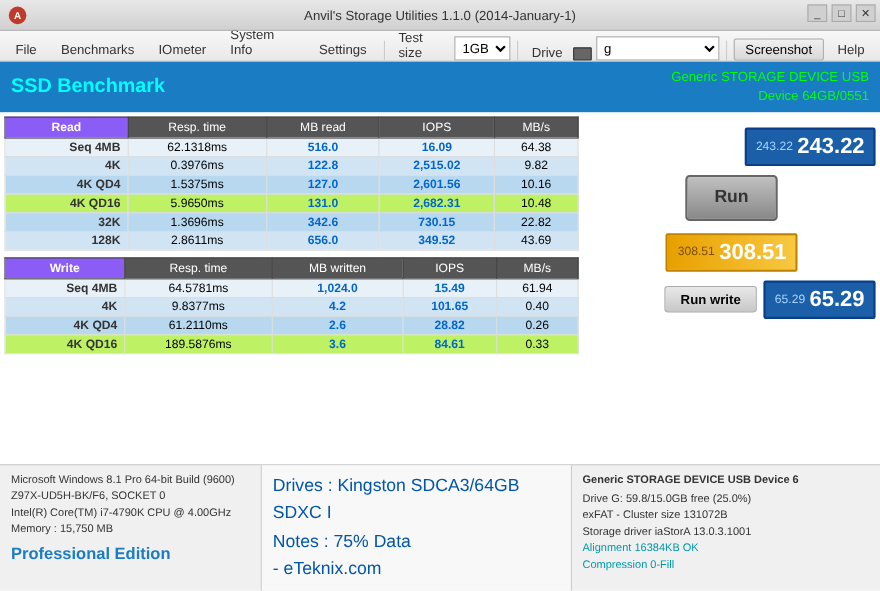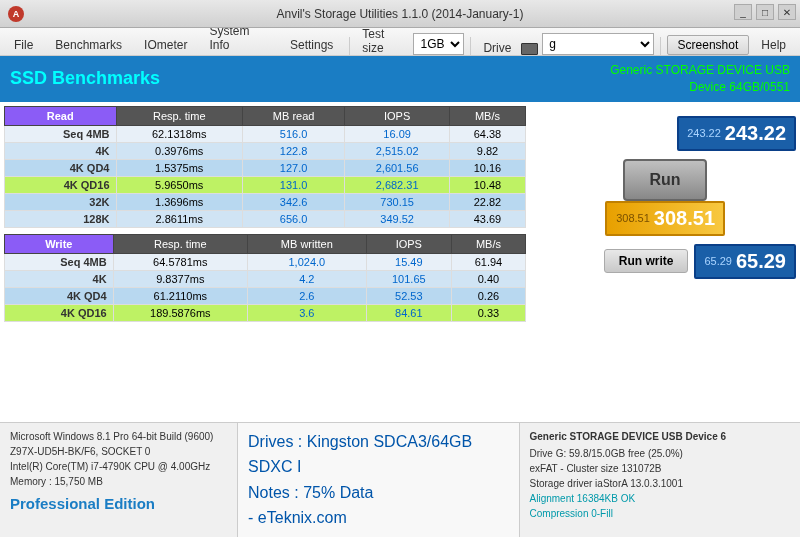--- a/index.html
+++ b/index.html
@@ -113,21 +113,21 @@
       background: #8b5cf6;
       font-weight: bold;
     }
     .bench-table td {
       padding: 2px 6px;
       text-align: center;
       font-size: 11px;
       border: 1px solid #ddd;
     }
     .row-label { text-align: right !important; font-weight: bold; color: #333; }
-    .highlight { color: #0066cc; font-weight: normal; }
+    .highlight { color: #0066cc; font-weight: bold; }
     .row-alt1 { background: #e8f0f8; }
     .row-alt2 { background: #d0e4f4; }
     .row-alt3 { background: #b8d8f0; }
     .row-alt4 { background: #bef264; }
 
     
     .right-panel {
       width: 270px;
       display: flex;
       flex-direction: column;
@@ -252,21 +252,21 @@
     <option>g</option>
   </select>
   <div class="menu-sep"></div>
   <button class="screenshot-btn">Screenshot</button>
   <div class="menu-item">Help</div>
 </div>
 
 <div class="main-content">
 
   <div class="ssd-header">
-    <span class="ssd-title">SSD Benchmarks</span>
+    <span class="ssd-title">SSD Benchmark</span>
     <div class="device-info">
       <div>Generic STORAGE DEVICE USB</div>
       <div>Device 64GB/0551</div>
     </div>
   </div>
 
   <div class="content-row">
 
     <div class="table-area">
 
@@ -348,21 +348,21 @@
     <td class="row-label">4K</td>
     <td>9.8377ms</td>
     <td class="highlight">4.2</td>
     <td class="highlight">101.65</td>
     <td>0.40</td>
   </tr>
             <tr class="row-alt3">
     <td class="row-label">4K QD4</td>
     <td>61.2110ms</td>
     <td class="highlight">2.6</td>
-    <td class="highlight">52.53</td>
+    <td class="highlight">28.82</td>
     <td>0.26</td>
   </tr>
             <tr class="row-alt4">
     <td class="row-label">4K QD16</td>
     <td>189.5876ms</td>
     <td class="highlight">3.6</td>
     <td class="highlight">84.61</td>
     <td>0.33</td>
   </tr>
           </tbody>
@@ -371,21 +371,21 @@
 
     <div class="right-panel">
 
       <div class="score-row" style="margin-top:10px;">
         <div class="score-display">
           <span class="score-small">243.22</span>
           <span class="score-value">243.22</span>
         </div>
       </div>
 
-      <div style="display:flex; flex-direction:column; align-items:center; gap:0; margin-top:4px;">
+      <div style="display:flex; flex-direction:column; align-items:center; gap:11px; margin-top:4px;">
         <button class="run-btn-large">Run</button>
         <div class="score-display score-display-gold" style="min-width:120px;">
           <span class="score-small" style="color:#7a5000;">308.51</span>
           <span class="score-value">308.51</span>
         </div>
       </div>
 
       <div class="score-row" style="margin-top:4px;">
         <button class="run-btn">Run write</button>
         <div class="score-display">

